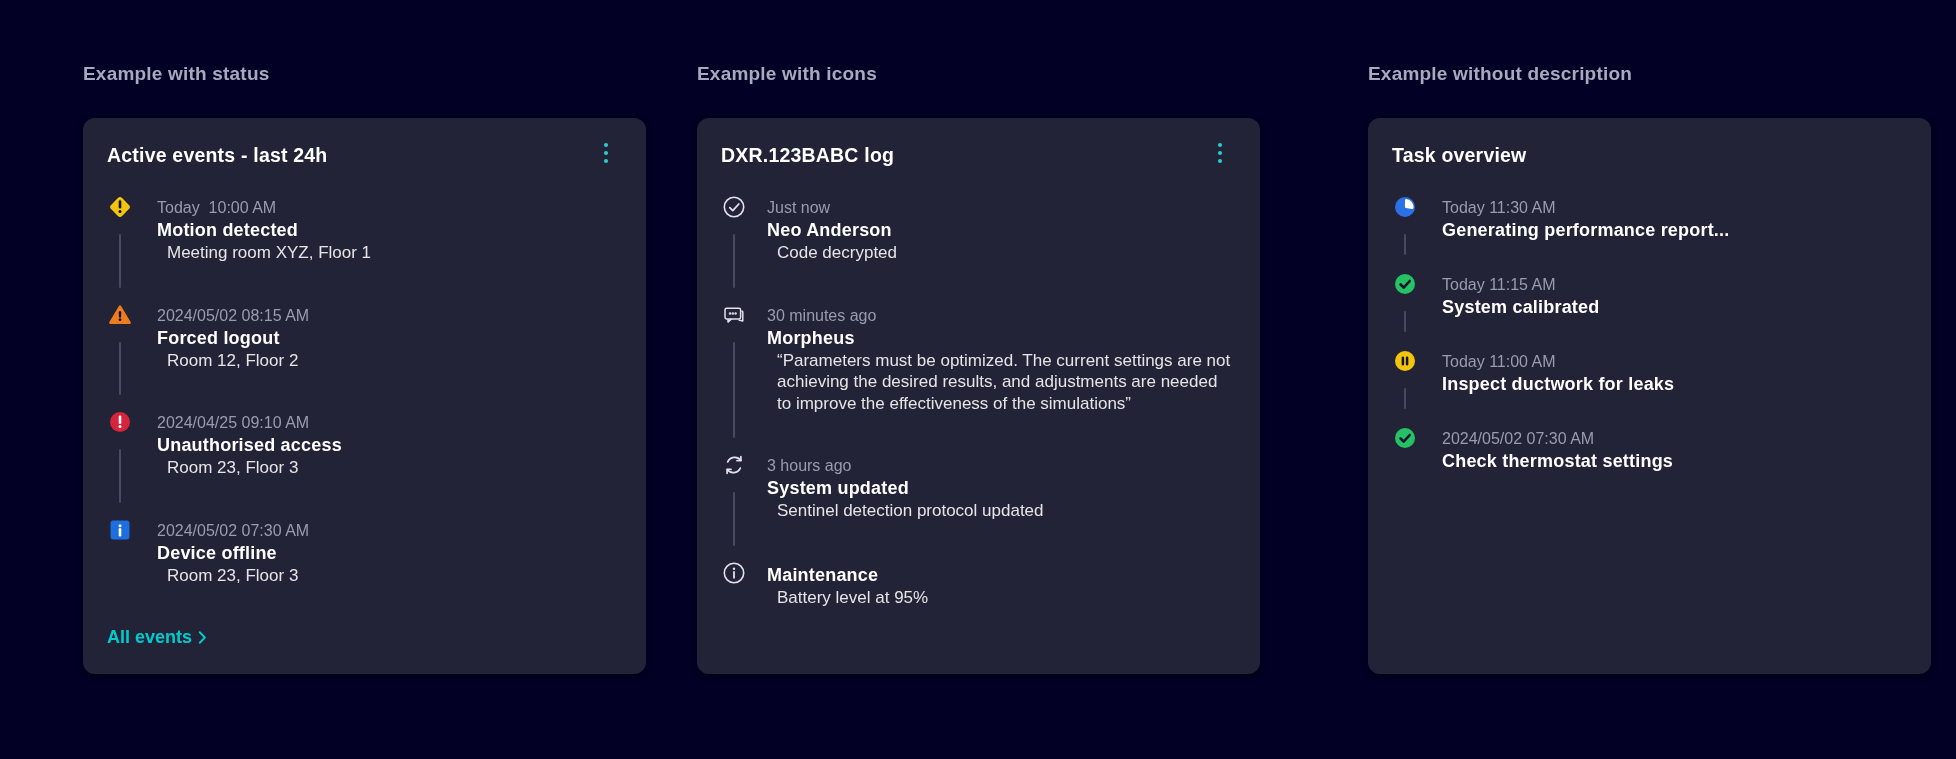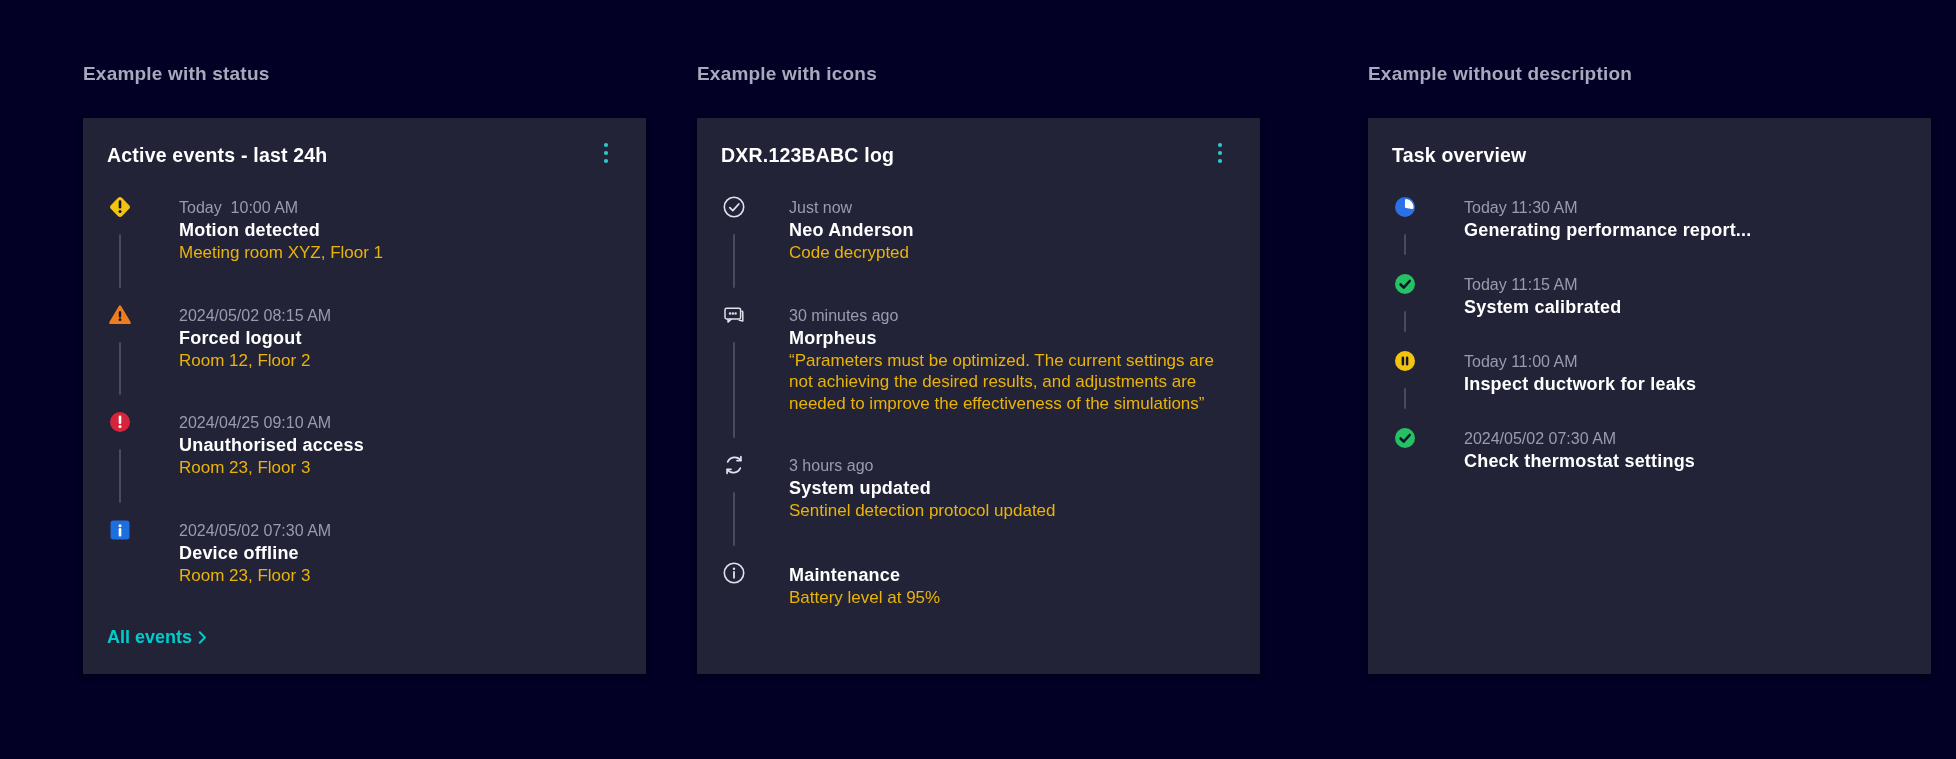--- a/index.html
+++ b/index.html
@@ -2,42 +2,42 @@
 <html><head>
 <meta charset="utf-8">
 <style>
   html,body{margin:0;padding:0;background:#020024;}
   body{width:1956px;height:759px;position:relative;overflow:hidden;
        font-family:"Liberation Sans", sans-serif;}
   .wrap{position:absolute;inset:0;}
   .col{position:absolute;top:62px;width:563px;display:flex;flex-direction:column;}
   .col-0{left:83px;} .col-1{left:697px;} .col-2{left:1368px;}
   .section-label{font-size:19px;font-weight:bold;color:#A9A9BD;line-height:24px;letter-spacing:.2px;}
-  .card{margin-top:32px;height:556px;background:#232338;border-radius:1px;
+  .card{margin-top:32px;height:556px;background:#232338;border-radius:12px;
         padding:24px;box-sizing:border-box;display:flex;flex-direction:column;position:relative;
         box-shadow:0 2px 6px rgba(0,0,0,.35);}
   .card-title{font-size:19.5px;font-weight:bold;color:#FFFFFF;line-height:24px;margin-top:1px;letter-spacing:.2px;}
   .kebab{position:absolute;top:20px;right:26px;width:28px;height:30px;background:none;border:none;
          display:flex;align-items:center;justify-content:center;cursor:pointer;padding:0;}
   .kebab svg{display:block;}
   .timeline{margin-top:30px;display:flex;flex-direction:column;--gap:41px;}
   .card-2 .timeline{--gap:33px;}
-  .tl-item{position:relative;display:flex;margin-bottom:var(--gap);gap:22px;}
+  .tl-item{position:relative;display:flex;margin-bottom:var(--gap);}
   .tl-item:last-child{margin-bottom:0;}
   .tl-icon-col{width:26px;margin-right:24px;flex-shrink:0;}
   .card-1 .tl-icon-col{margin-right:20px;}
   .tl-icon{width:26px;height:26px;margin-top:-3px;display:block;}
   .tl-line{position:absolute;left:12px;top:37px;bottom:calc(17px - var(--gap));
            width:2px;background:#494960;border-radius:1px;}
   .card-2 .tl-line{bottom:calc(19px - var(--gap));}
   .tl-item:last-child .tl-line{display:none;}
   .tl-content{flex:1;min-width:0;}
   .tl-ts{font-size:16px;color:#9B9BAF;line-height:21px;white-space:pre-wrap;}
   .tl-title{font-size:18px;font-weight:bold;color:#FFFFFF;line-height:22px;margin-top:1px;letter-spacing:.2px;}
-  .tl-desc{font-size:17px;color:#eab308;line-height:21.5px;margin-top:1px;}
+  .tl-desc{font-size:17px;color:#e5e5e5;line-height:21.5px;margin-top:1px;margin-left:10px;}
   .footer-link{margin-top:auto;display:inline-flex;align-items:center;gap:6px;
                color:#00CCCC;font-weight:bold;font-size:18px;line-height:22px;
                text-decoration:none;cursor:pointer;align-self:flex-start;padding-bottom:2px;}
   .footer-link svg{display:block;}
 </style>
 </head>
 <body>
 
 <div class="wrap">
 

